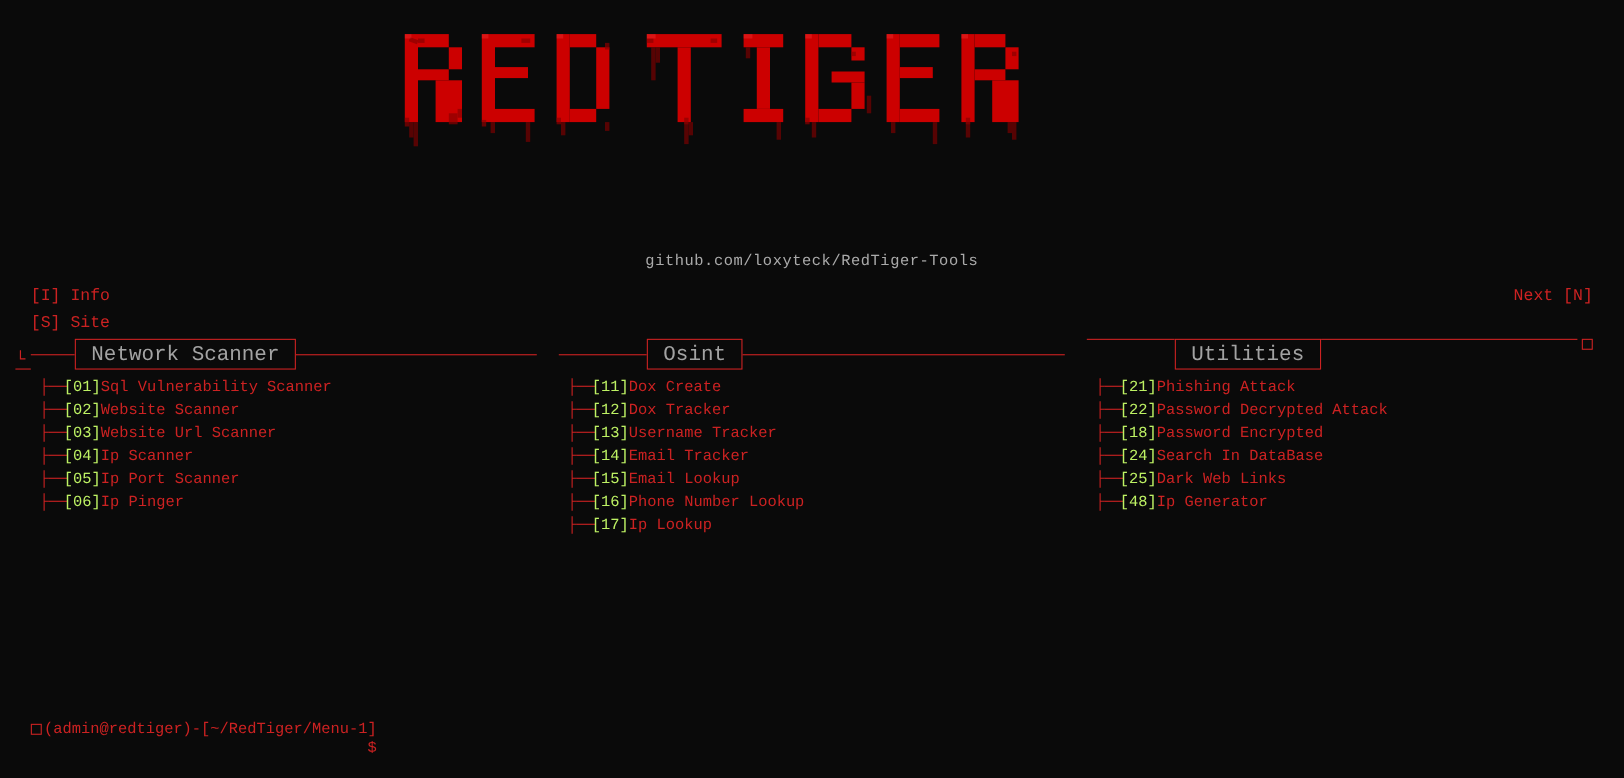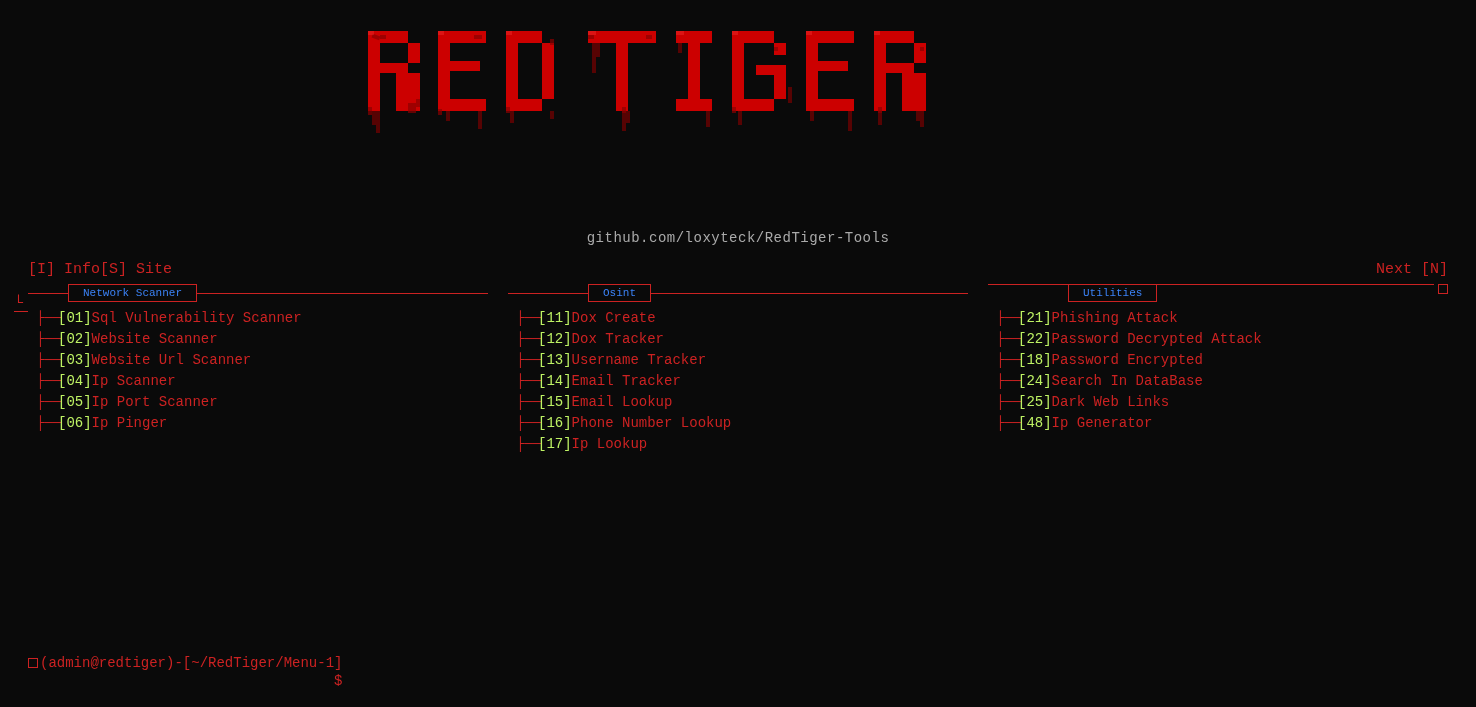--- a/index.html
+++ b/index.html
@@ -56,35 +56,35 @@
     .nav-top-row {
       display: flex;
       justify-content: space-between;
       color: #cc2222;
       font-size: 15px;
       line-height: 1.6;
     }
 
     .nav-left-lines {
       display: flex;
-      flex-direction: row;
+      flex-direction: column;
     }
 
     
     .panel {
       flex: 1;
       color: #cc2222;
     }
 
     .panel-title-box {
       border: 1px solid #cc2222;
       padding: 2px 14px;
       background: #0a0a0a;
-      color: #3b82f6;
-      font-size: 11px;
+      color: #a3a3a3;
+      font-size: 19px;
       white-space: nowrap;
     }
 
     .panel-items {
       margin-top: 8px;
       display: flex;
       flex-direction: column;
       gap: 5px;
       padding-left: 8px;
     }

